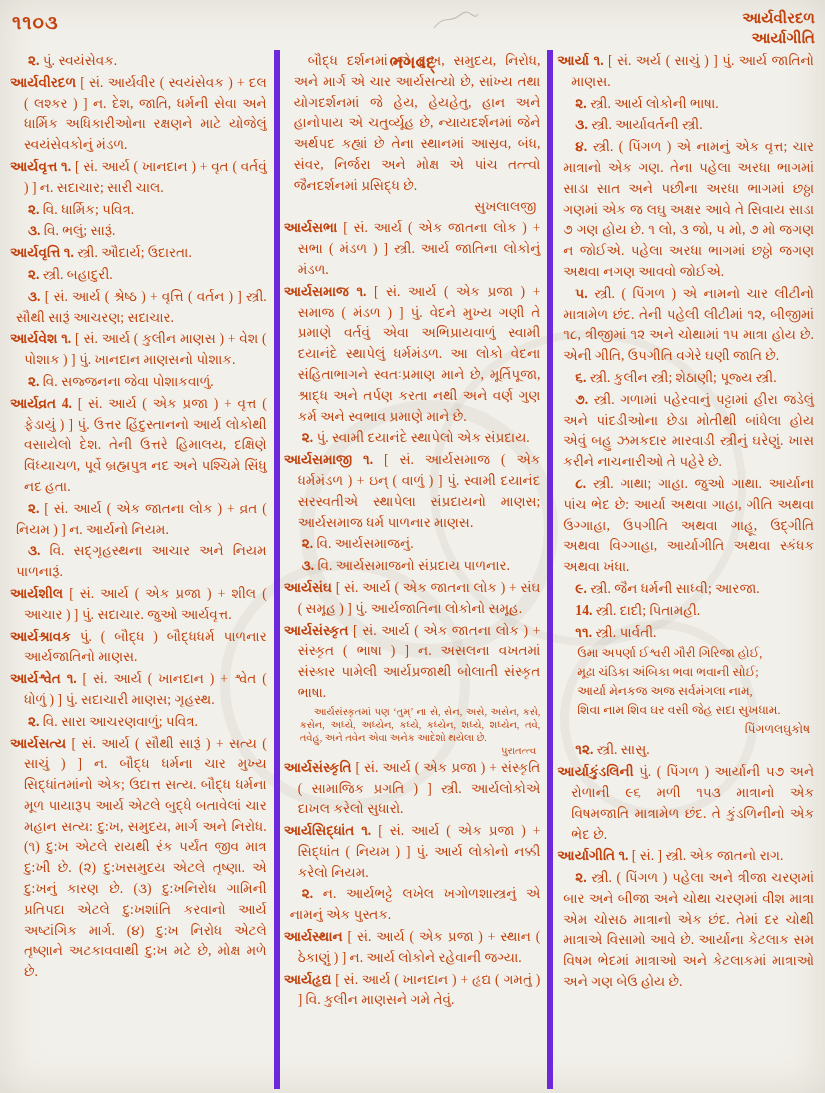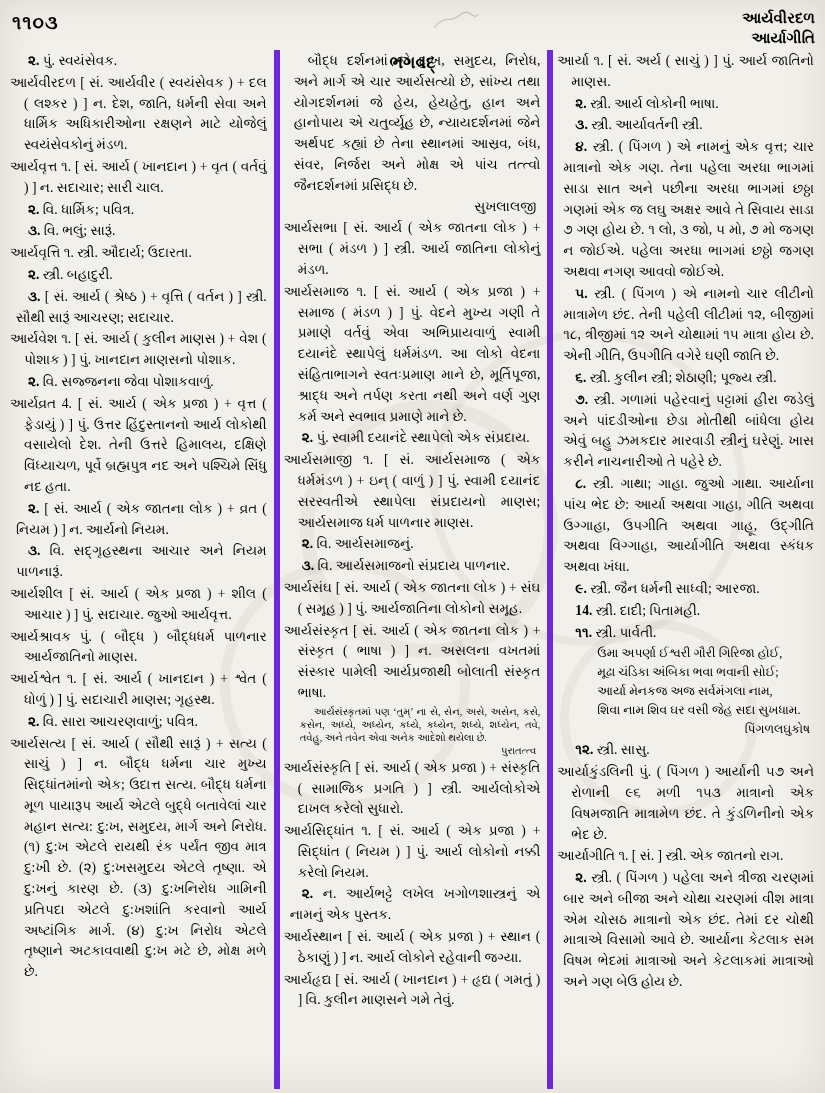--- a/index.html
+++ b/index.html
@@ -6,21 +6,21 @@
   body{
     background:#cfccc6;
     font-family:"Liberation Serif", serif;
   }
   .page{
     position:relative;
     width:825px;height:1093px;
     margin:0 auto;
     background:#f2f0ea;
     overflow:hidden;
-    color:#000000;
+    color:#c2410c;
     box-shadow:inset 0 0 40px rgba(120,110,90,.18);
   }
   
   .wm{position:absolute;border-radius:50%;border:14px solid rgba(150,144,130,.10);pointer-events:none;}
   .wm.w1{width:230px;height:230px;left:300px;top:400px;}
   .wm.w2{width:230px;height:230px;left:220px;top:560px;border-width:10px;}
   .wm.w3{width:300px;height:300px;left:430px;top:330px;border-width:8px;}
   .wm.w4{width:180px;height:180px;left:560px;top:620px;border-width:9px;}
 
   .hdr{position:absolute;top:8px;left:0;width:100%;height:42px;}
@@ -38,27 +38,27 @@
     padding:0 7px 0 4px;
     font-size:13.6px;
     line-height:20.8px;
     text-align:justify;
     overflow:hidden;
   }
   .col.mid,.col.right{border-left:6px solid #6d28d9;}
   p{margin:1px 0 1px 0;}
   p.entry{padding-left:14px;text-indent:-14px;}
   p.sense{padding-left:6px;text-indent:12px;}
-  .hw{font-weight:normal;}
+  .hw{font-weight:bold;}
   .num{font-weight:bold;}
   p.quote{padding-left:10px;text-indent:14px;}
   p.quote.small{font-size:10px;line-height:13px;padding-left:16px;}
   .attr{display:block;text-align:right;font-weight:normal;text-indent:0;padding-right:4px;}
   .verse{font-size:12.3px;line-height:19px;padding-left:20px;margin:1px 0;text-align:left;}
-  .verse .vline{white-space:nowrap;margin-left:20px;}
+  .verse .vline{white-space:nowrap;}
 </style>
 </head>
 <body>
 
 <div class="page">
 
   <span class="wm w1"></span>
   <span class="wm w2"></span>
   <span class="wm w3"></span>
   <span class="wm w4"></span>

